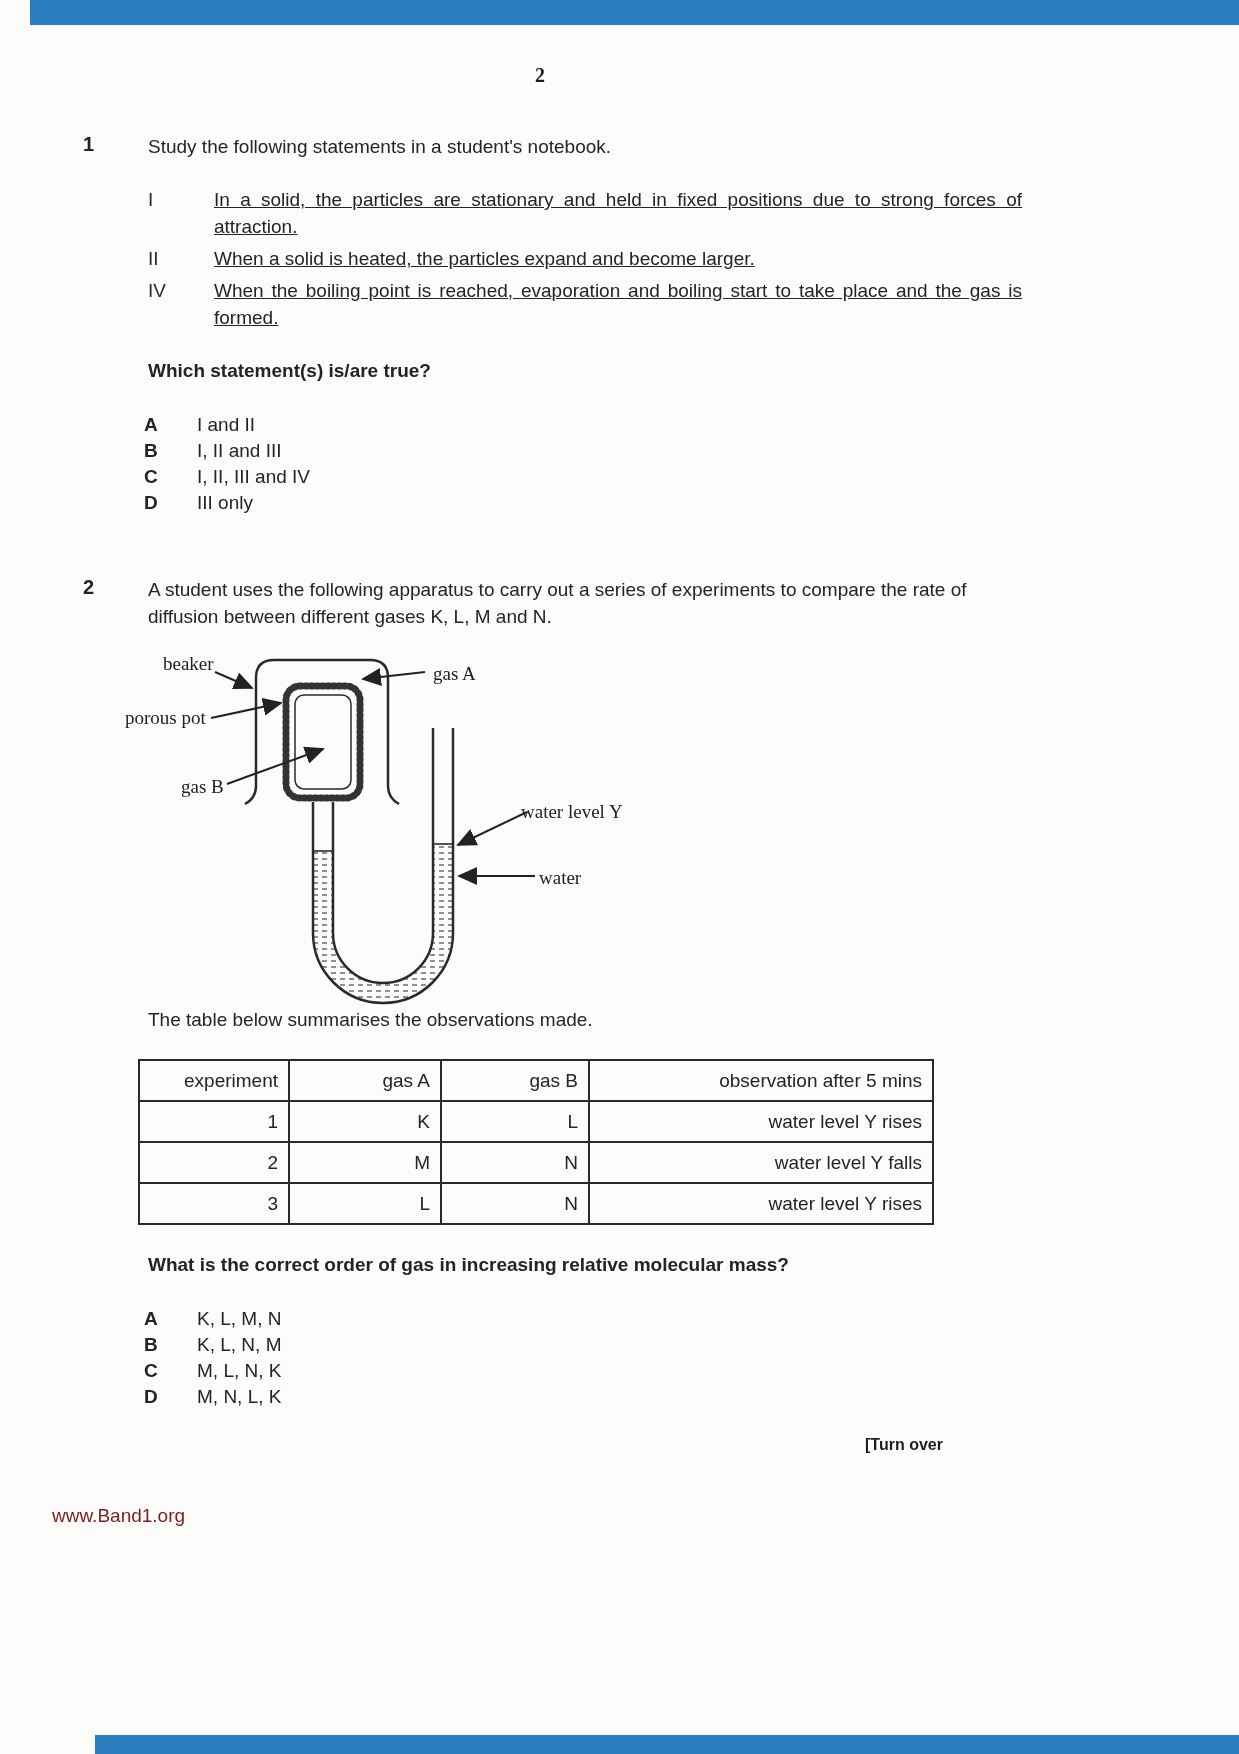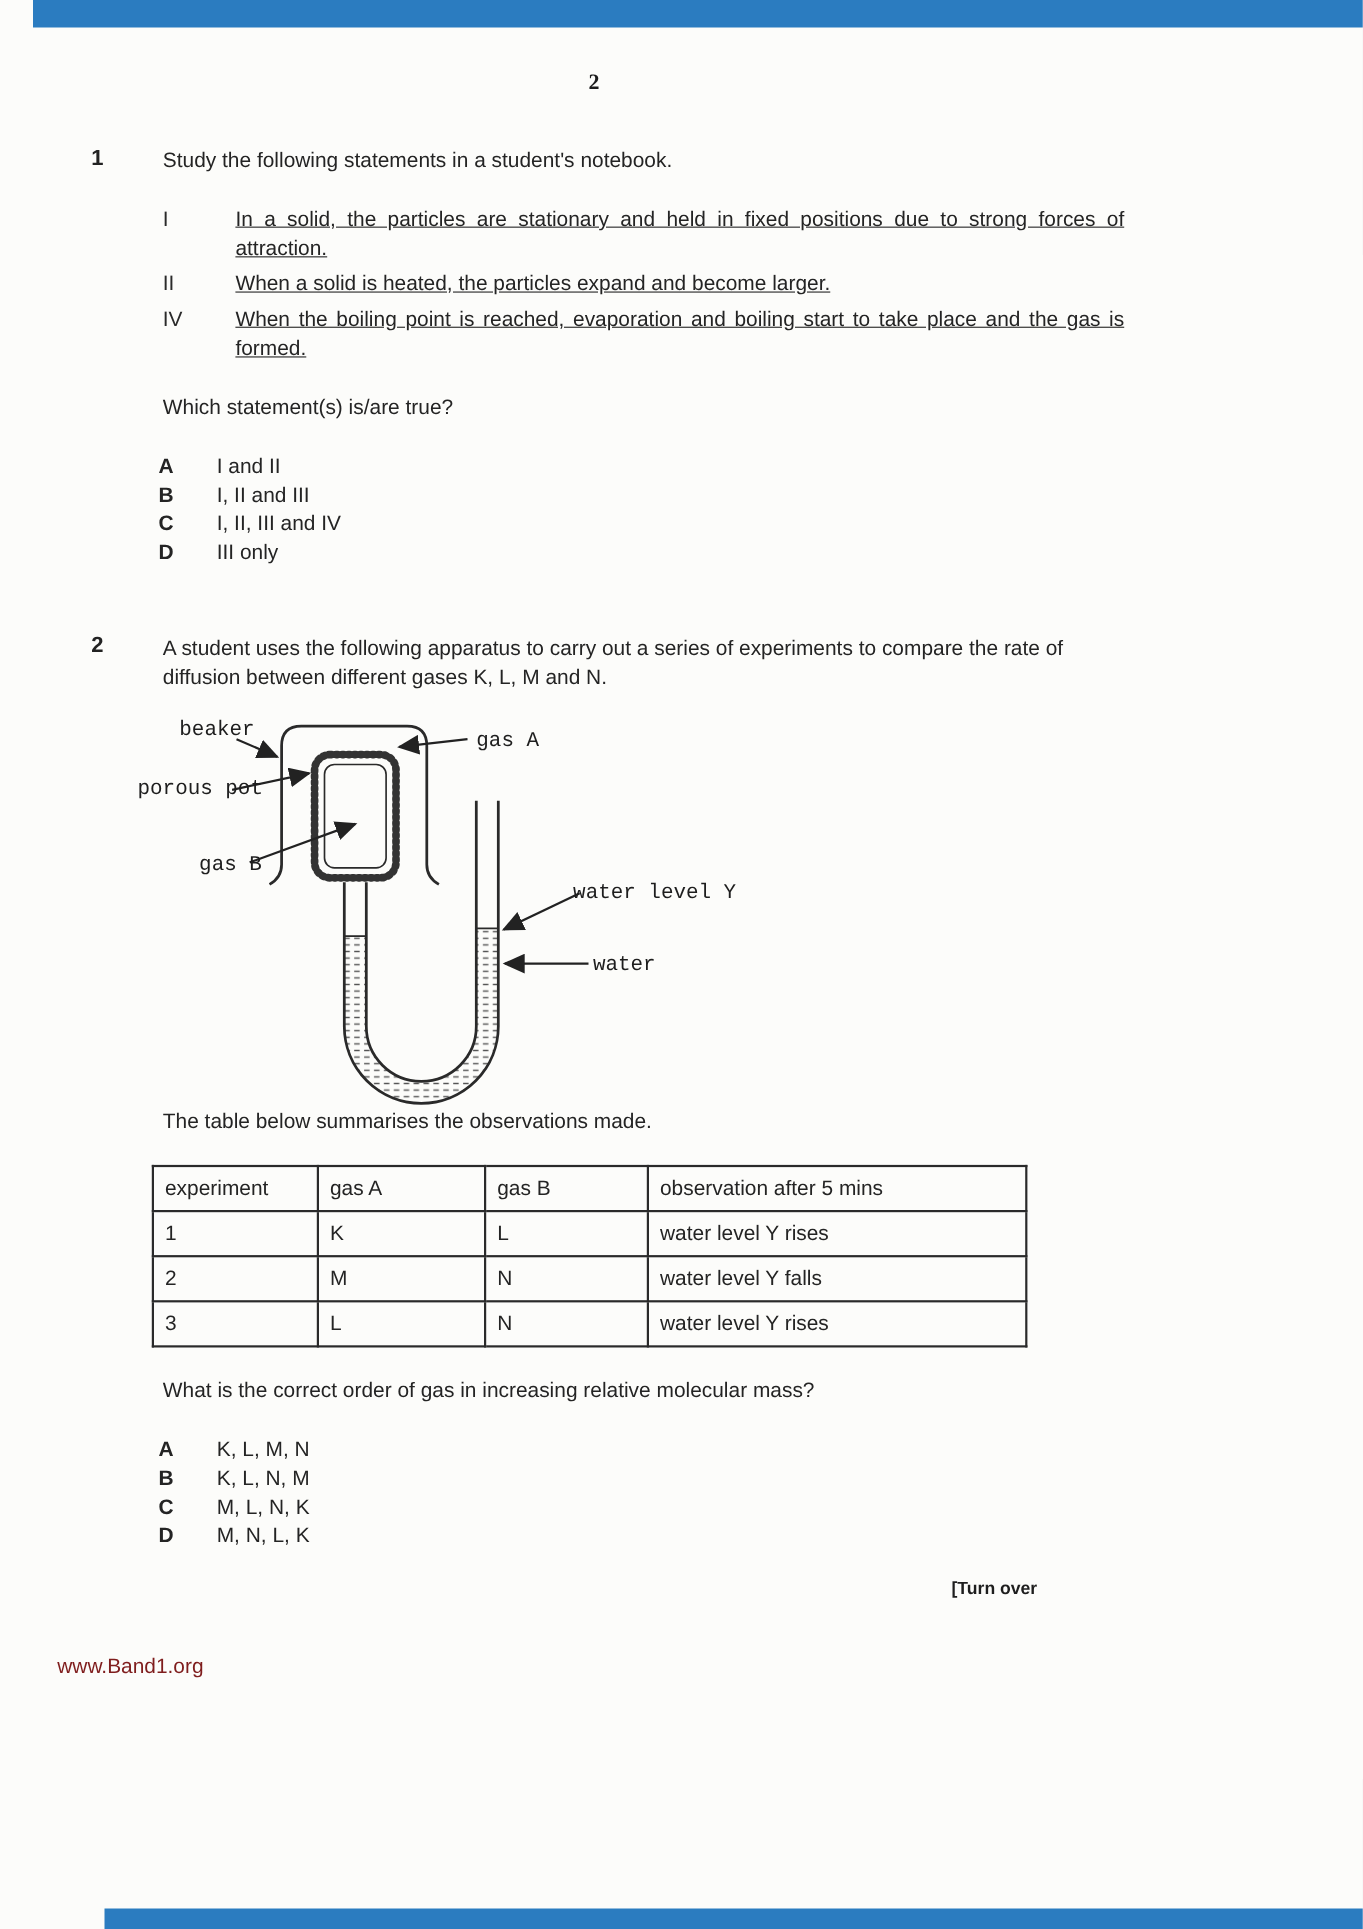--- a/index.html
+++ b/index.html
@@ -19,44 +19,44 @@
   .question { position:absolute; left:83px; width:1040px; display:flex; }
   .q1 { top:133px; }
   .q2 { top:576px; }
   .qnum { width:65px; font-weight:bold; font-size:20px; color:#222; flex:0 0 65px; }
   .qbody { width:880px; font-size:19px; line-height:27px; color:#242424; }
   .stem { width:880px; }
   .statements { margin-top:26px; }
   .stmt { display:flex; margin-bottom:5px; }
   .slabel { flex:0 0 66px; color:#2a2a2a; }
   .stext { width:808px; text-align:justify;text-decoration:underline; }
-  .prompt { margin-top:26px; }
+  .prompt { margin-top:26px;font-weight:bold; }
   .options { margin-top:27px; margin-left:-4px; }
   .opt { display:flex; height:26px; align-items:baseline; }
   .olabel { flex:0 0 53px; font-weight:bold; }
   
   .diagram { position:relative; width:700px; height:360px; margin-top:16px; margin-left:-25px; }
   .diagram svg { position:absolute; left:0; top:0; }
   .dlabel {
-    position:absolute; font-family:Liberation Mono, monospace; font-size:19px; color:#1e1e1e;
+    position:absolute; font-family:Liberation Serif, serif; font-size:19px; color:#1e1e1e;
     white-space:nowrap;
   }
   .lab-beaker { left:40px; top:4px; }
   .lab-gasa { left:310px; top:14px; }
   .lab-pot { left:2px; top:58px; }
   .lab-gasb { left:58px; top:127px; }
   .lab-wly { left:398px; top:152px; }
   .lab-water { left:416px; top:218px; }
   .tintro { }
   table.obs {
     margin-top:26px; margin-left:-10px; border-collapse:collapse;
     font-size:19px; color:#242424;
   }
   table.obs th, table.obs td {
-    border:2px solid #2a2a2a; text-align:left; font-weight:normal;
+    border:2px solid #2a2a2a; text-align:right; font-weight:normal;
     padding:6px 10px; height:38px;
   }
   .col-exp { width:150px; } .col-ga { width:152px; } .col-gb { width:148px; } .col-obs { width:344px; }
   .turnover { position:absolute; top:1436px; left:865px; font-weight:bold; font-size:16px; color:#1e1e1e; }
   .watermark {
     position:absolute; top:1505px; left:52px;
     font-family:Liberation Sans, sans-serif; font-size:19px; color:#7f1d1d;
   }
 </style>
 </head>

